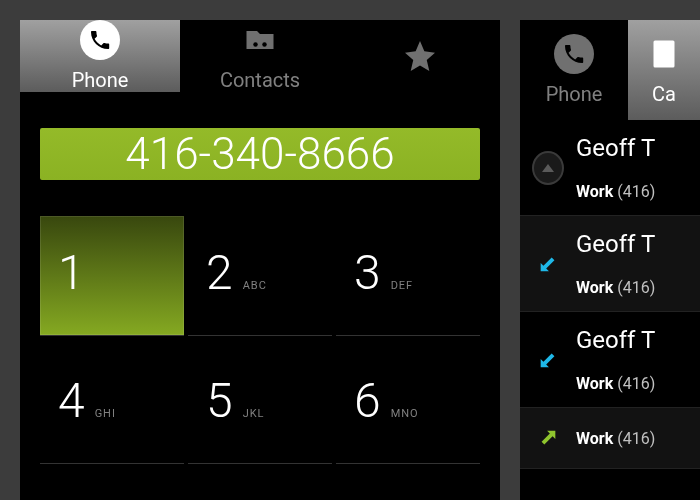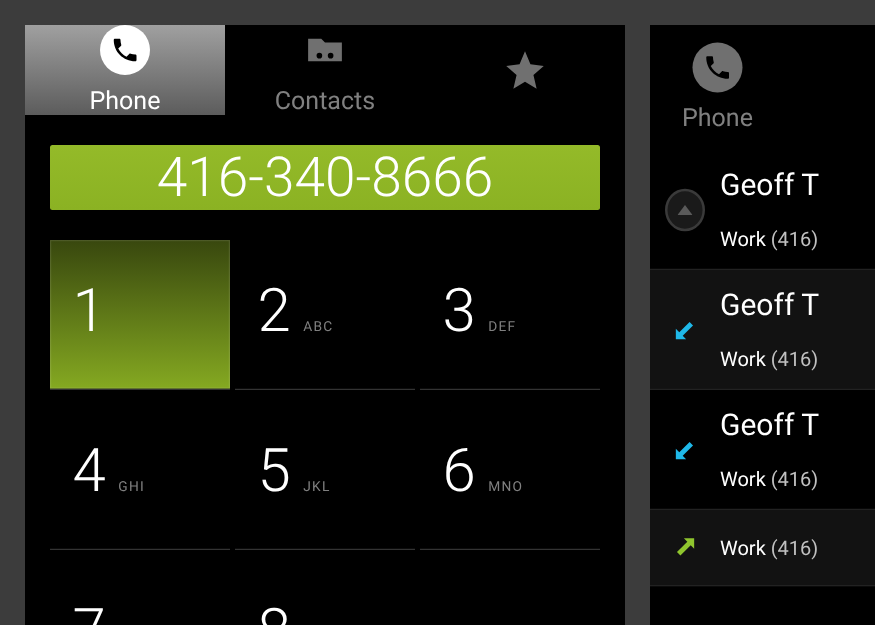--- a/index.html
+++ b/index.html
@@ -42,21 +42,21 @@
   position: relative;
 }
 .tab.active {
   background: linear-gradient(to bottom, #a0a0a0, #5c5c5c);
   color: #fff;
 }
 .tab svg { width: 36px; height: 36px; }
 .tab.active svg { fill: #fff; }
 .tab .icon-wrap { display:flex; align-items:center; justify-content:center; height: 40px; }
 .number-display {
-  margin: 24px 20px;
+  margin: 36px 20px;
   height: 72px;
   background: linear-gradient(to bottom, #94ba29, #8bb223);
   color: #fff;
   font-size: 44px;
   font-weight: 300;
   display: flex;
   align-items: center;
   justify-content: center;
   border-radius: 2px;
 }
@@ -105,21 +105,21 @@
   align-items: center;
 }
 .call-item:nth-child(even) { background: #121212; }
 .call-icon {
   width: 32px; height: 32px;
   display: flex; align-items: center; justify-content: center;
 }
 .call-text { display: flex; flex-direction: column; gap: 20px; color: #fff; }
 .call-name { font-size: 24px; font-weight: 400; white-space: nowrap; }
 .call-detail { font-size: 16px; color: #c0c0c0; white-space: nowrap; }
-.call-detail .label { font-weight: 400; color: #fff; }
+.call-detail .label { font-weight: 700; color: #fff; }
 .scroll-up-btn {
   width: 34px; height: 34px; border-radius: 50%;
   background: #1a1a1a; border: 2px solid #3a3a3a;
   display: flex; align-items: center; justify-content: center;
 }
 .phone-icon-circle {
   width: 40px; height: 40px; border-radius: 50%;
   background: #707070;
   display: flex; align-items: center; justify-content: center;
 }
@@ -204,20 +204,28 @@
     <div class="tab" style="flex:0 0 108px">
       <span class="icon-wrap">
         <span class="phone-icon-circle" style="background:#707070">
             <svg viewBox="0 0 24 24" fill="#000">
               <path d="M6.6 10.8c1.4 2.8 3.8 5.2 6.6 6.6l2.2-2.2c.3-.3.7-.4 1.1-.2 1.2.4 2.4.6 3.7.6.6 0 1 .4 1 1V20c0 .6-.4 1-1 1C10.6 21 3 13.4 3 4c0-.6.4-1 1-1h3.4c.6 0 1 .4 1 1 0 1.3.2 2.5.6 3.7.1.4 0 .8-.3 1.1L6.6 10.8z"></path>
             </svg>
           </span>
       </span>
       <span>Phone</span>
     </div>
+    <div class="tab active" style="flex:1">
+      <span class="icon-wrap">
+        <svg viewBox="0 0 24 24" fill="#fff">
+            <rect x="5" y="3" width="14" height="18" rx="1"></rect>
+          </svg>
+      </span>
+      <span>Ca</span>
+    </div>
   </div>
 
   <div class="call-list">
     <div class="call-item">
       <span class="call-icon">
         <span class="scroll-up-btn">
             <svg width="12" height="8" viewBox="0 0 12 8">
               <path d="M6 0l6 8H0z" fill="#5a5a5a"></path>
             </svg>
           </span>

